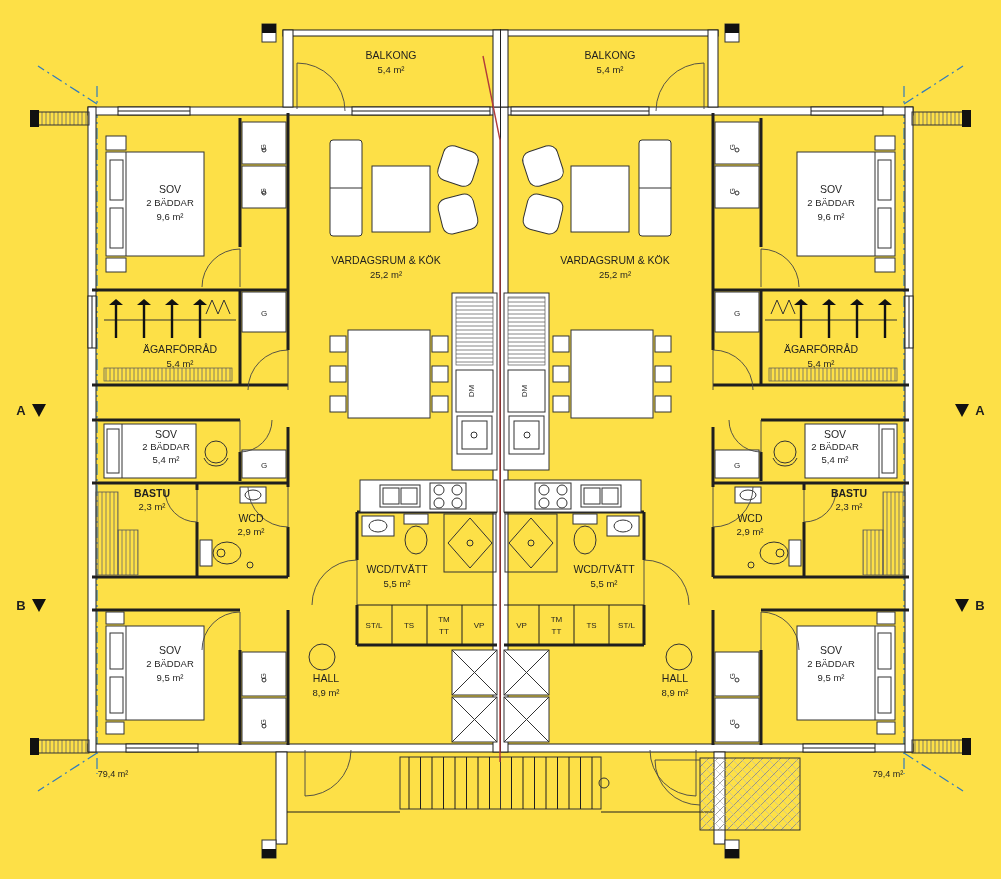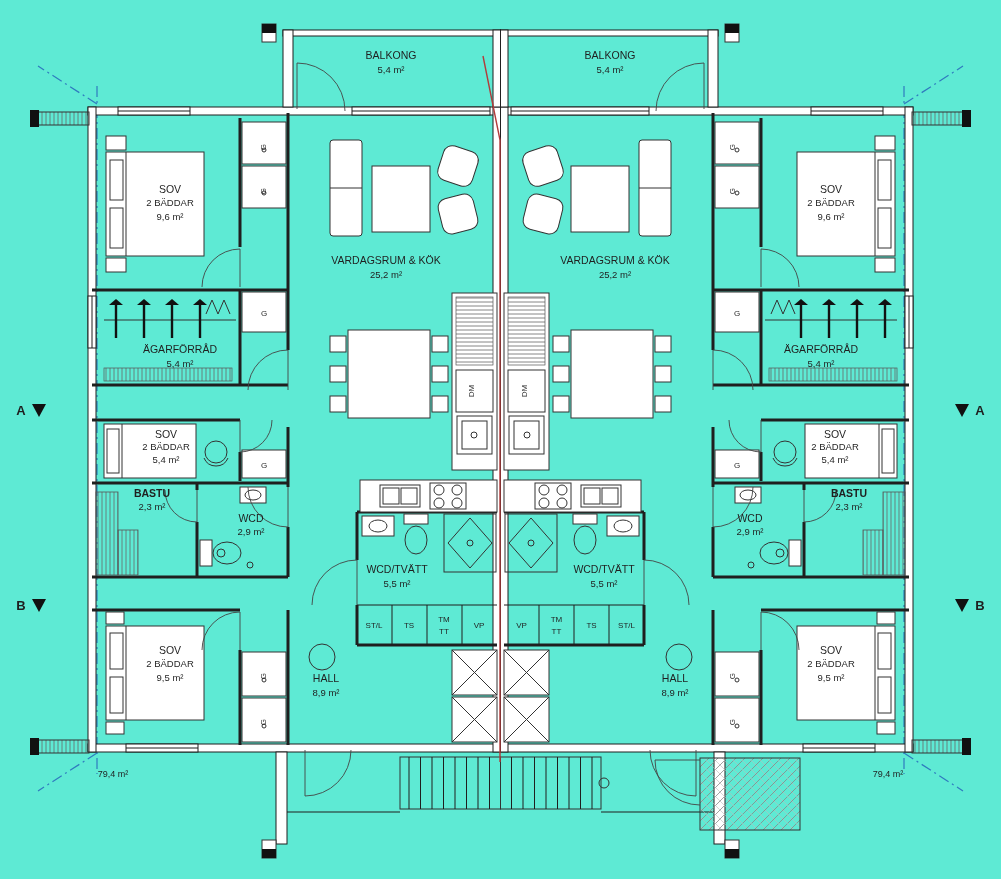--- a/index.html
+++ b/index.html
@@ -1,16 +1,16 @@
 <!DOCTYPE html>
 <html><head>
 <meta charset="utf-8">
 <style>
   html,body{margin:0;padding:0;background:#ffffff;}
-  .canvas{position:relative;width:1001px;height:879px;background:#5eead4;overflow:hidden;}
+  .canvas{position:relative;width:1001px;height:879px;background:#fde047;overflow:hidden;}
   svg{display:block;}
   .wall{fill:#ffffff;stroke:#1f1f1f;stroke-width:1;}
   .iw{stroke:#1f1f1f;stroke-width:3;fill:none;}
   .iwt{stroke:#1f1f1f;stroke-width:1;fill:none;}
   .furn{fill:#ffffff;stroke:#333333;stroke-width:1;}
   .furno{fill:none;stroke:#333333;stroke-width:1;}
   .door{fill:none;stroke:#444444;stroke-width:0.9;}
   .blue{stroke:#2f7bbf;stroke-width:1.2;fill:none;stroke-dasharray:11 4 2 4;}
   .red{stroke:#b23b3b;stroke-width:1.4;fill:none;}
   .blk{fill:#111111;stroke:none;}

